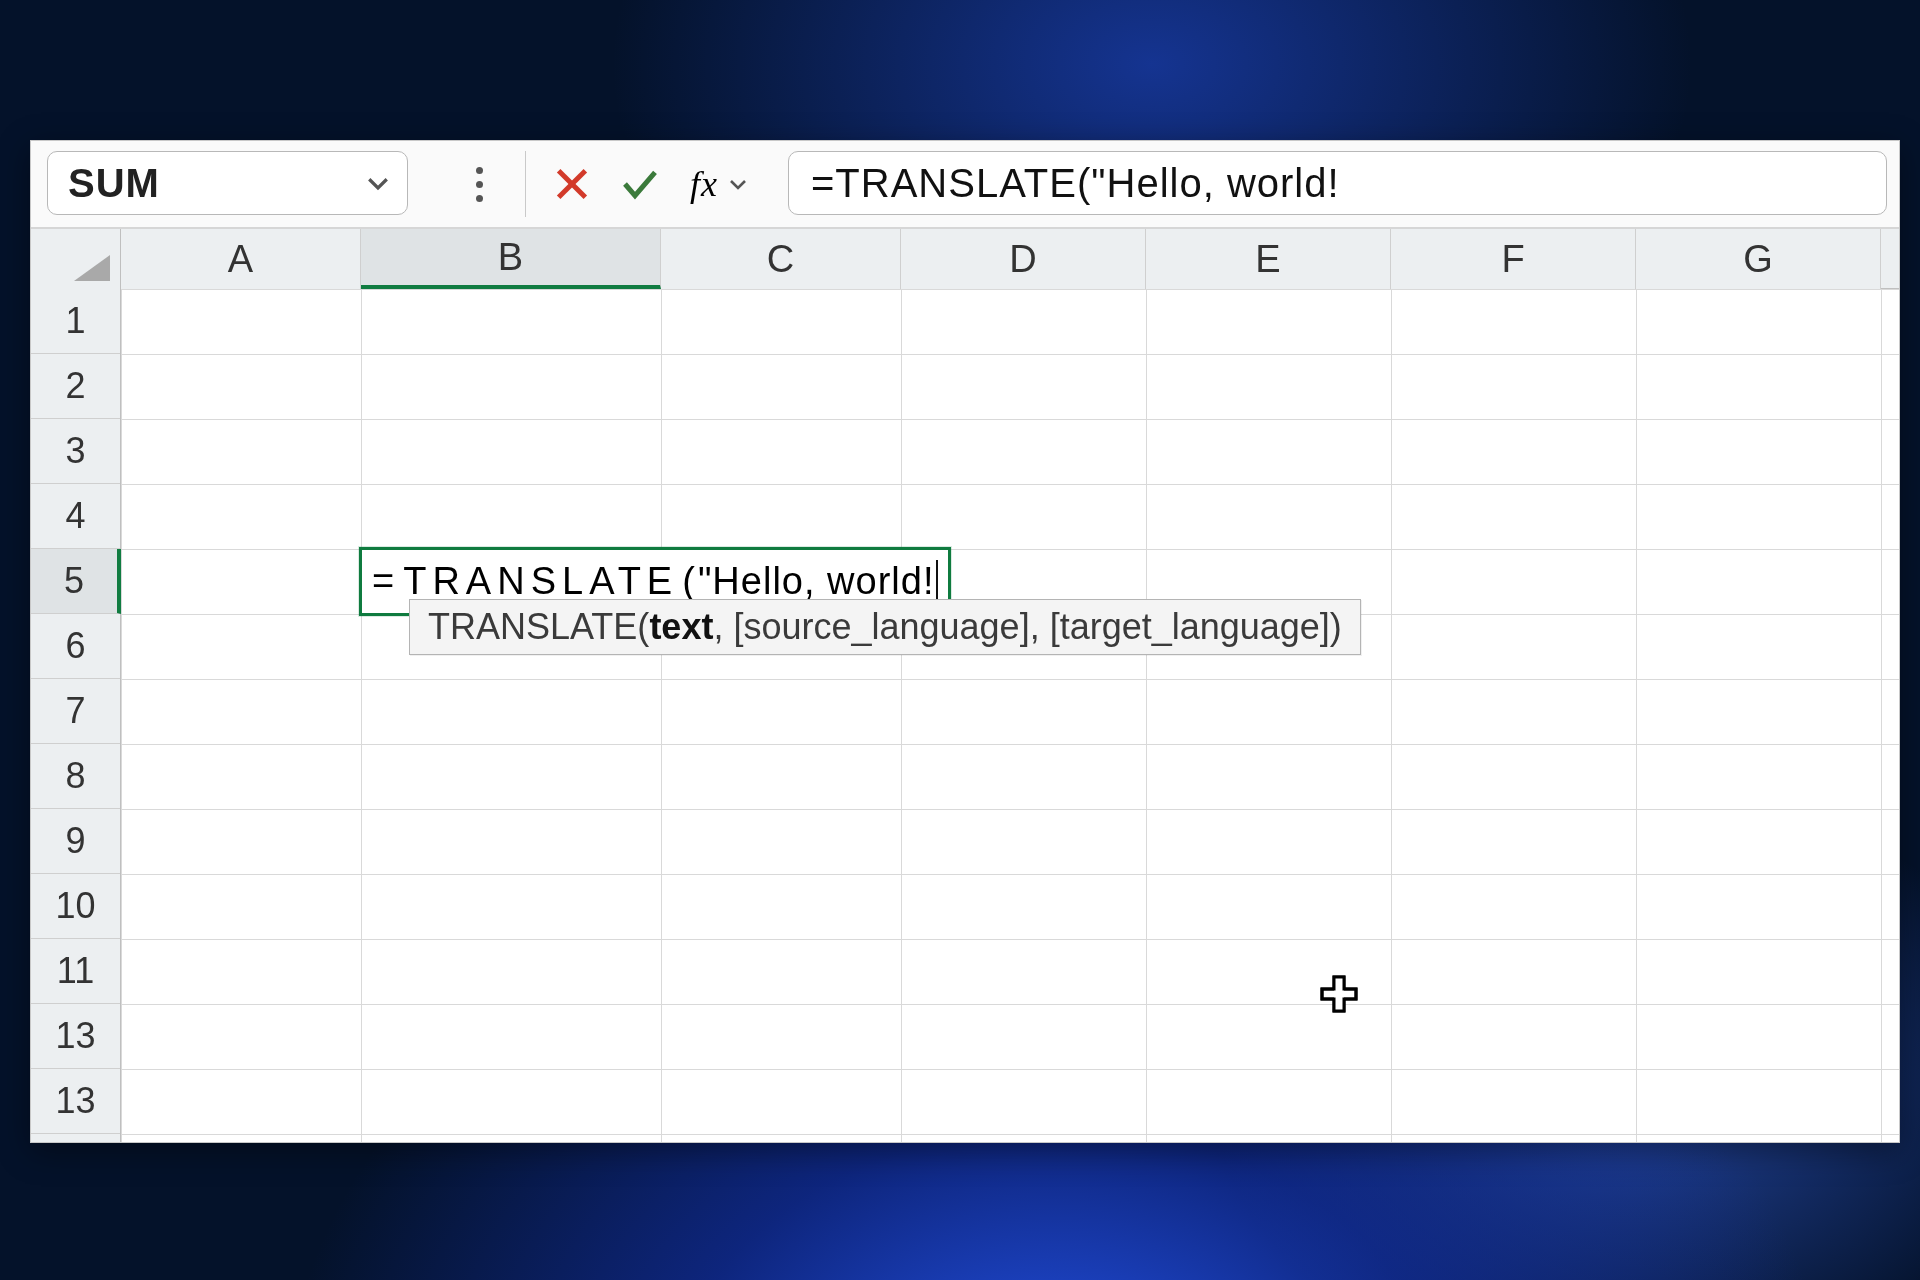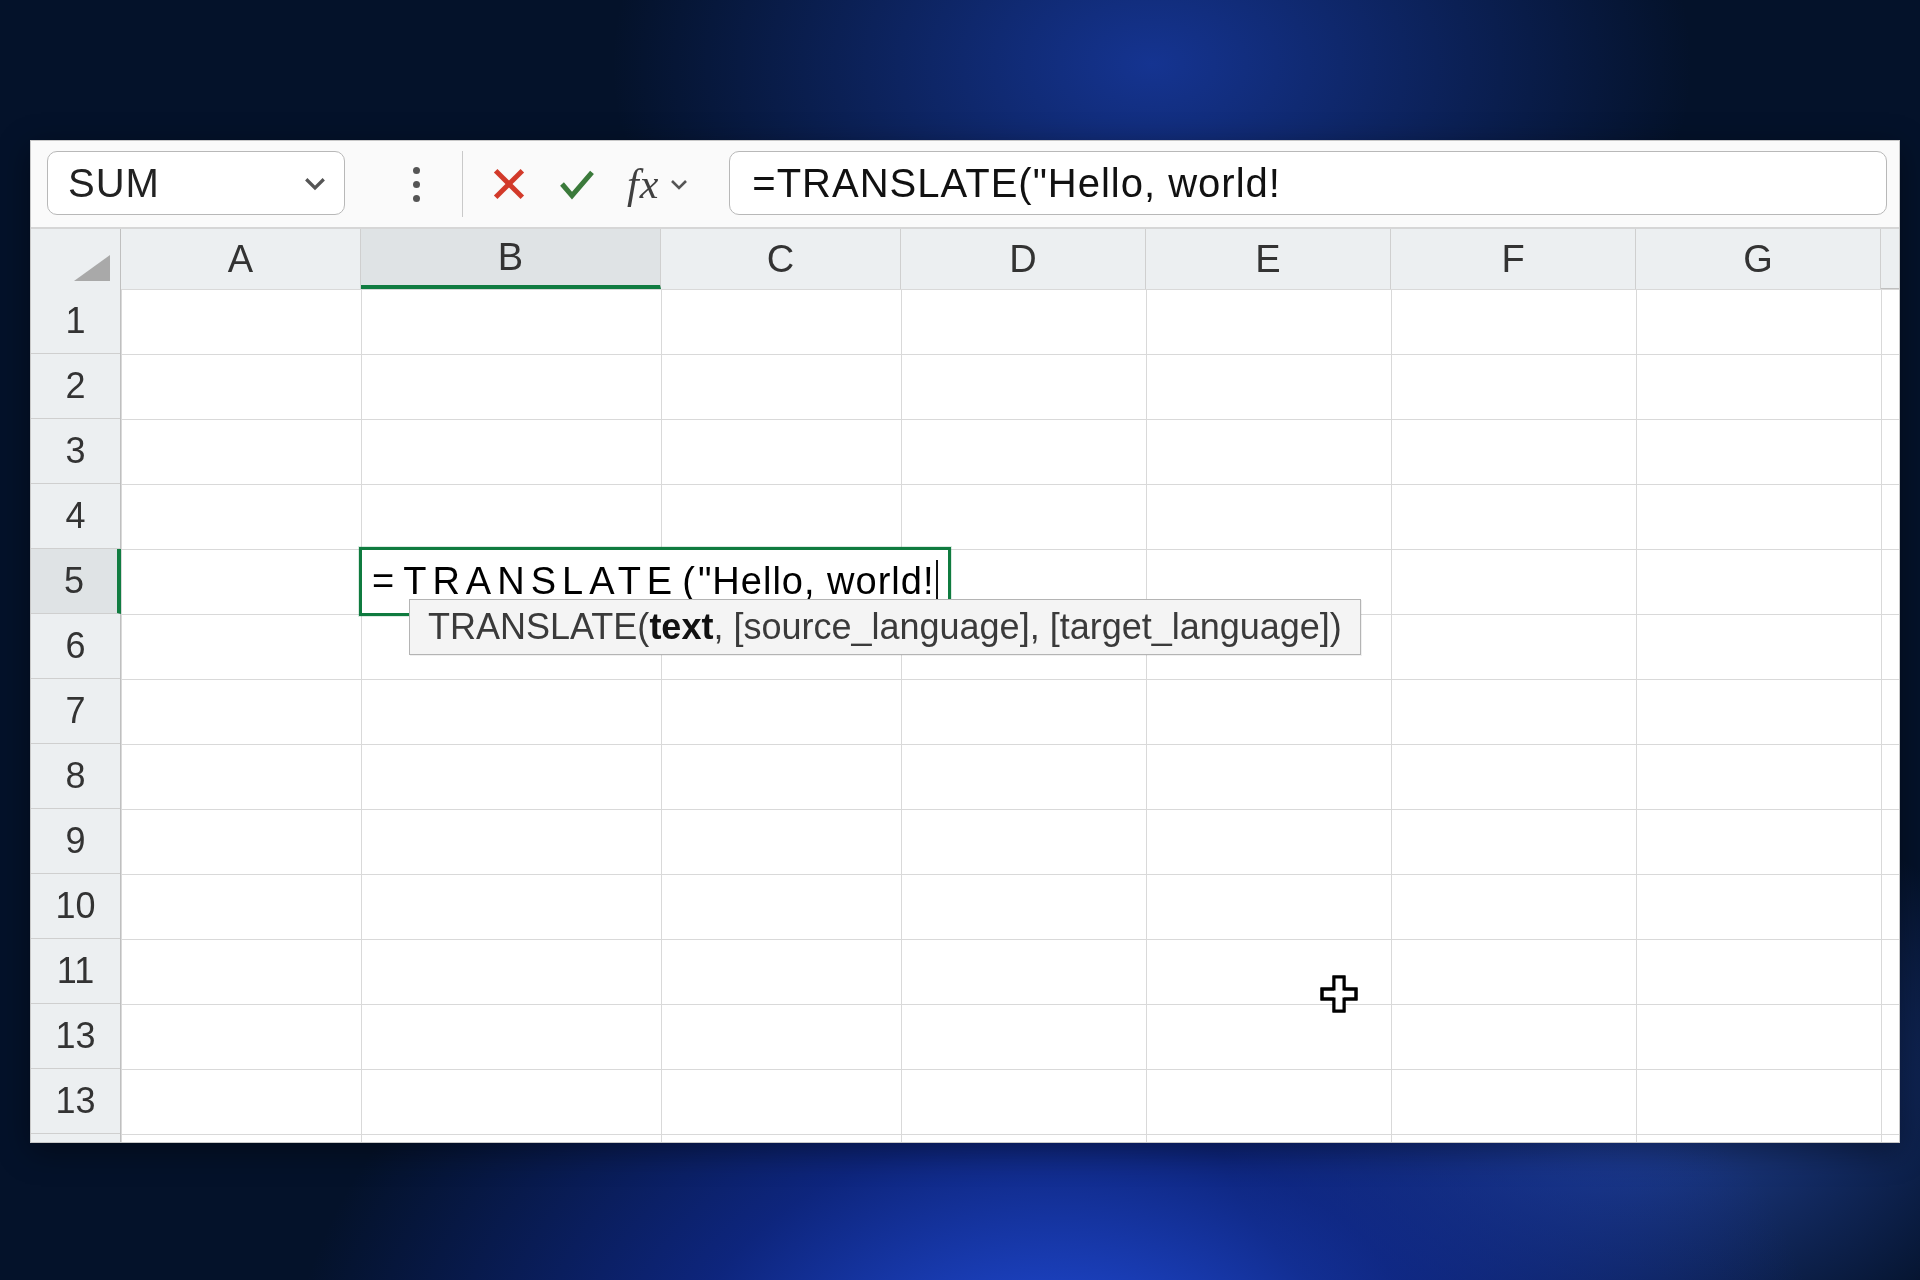--- a/index.html
+++ b/index.html
@@ -33,29 +33,30 @@
   .formula-bar {
     display: flex;
     align-items: stretch;
     height: 88px;
     padding: 10px 12px 10px 16px;
     gap: 0;
     border-bottom: 2px solid #d6d6d6;
     background: #fafafa;
   }
   .name-box {
-    width: 298px;
+    width: 361px;
     height: 64px;
     border: 1px solid #b8b8b8;
     border-radius: 10px;
     background: #fff;
     display: flex;
     align-items: center;
     padding: 0 14px 0 20px;
     justify-content: space-between;
+    font-weight: bold;
   }
   .name-box .nb-text {
     font-size: 40px;
     color: #222;
     letter-spacing: 1px;
   }
   .chevron-down {
     width: 30px; height: 30px; stroke:#555; stroke-width:2.6; fill:none;
   }
   .fb-sep {
@@ -66,23 +67,23 @@
     display:flex; align-items:center; gap:24px;
     padding: 0 4px 0 4px;
   }
   .fb-btn { width:44px; height:64px; display:flex; align-items:center; justify-content:center; }
   .fb-svg { width:40px; height:40px; stroke-width:3; fill:none; }
   .cancel-x { stroke:#d23a2a; }
   .enter-check { stroke:#3b7a3b; }
   .fx-label {
     font-family: "Segoe UI", serif;
     font-style: italic;
-    font-size: 42px;
+    font-size: 36px;
     font-weight: 500;
-    color: #404040;
+    color: #000000;
     display:flex; align-items:center; height:64px;
     padding: 0 4px;
     letter-spacing: 1px;
   }
   .fx-dd { margin-left:8px; }
   .formula-input-wrap {
     flex:1;
     height:64px;
     margin-left: 30px;
     border: 1px solid #b8b8b8;

